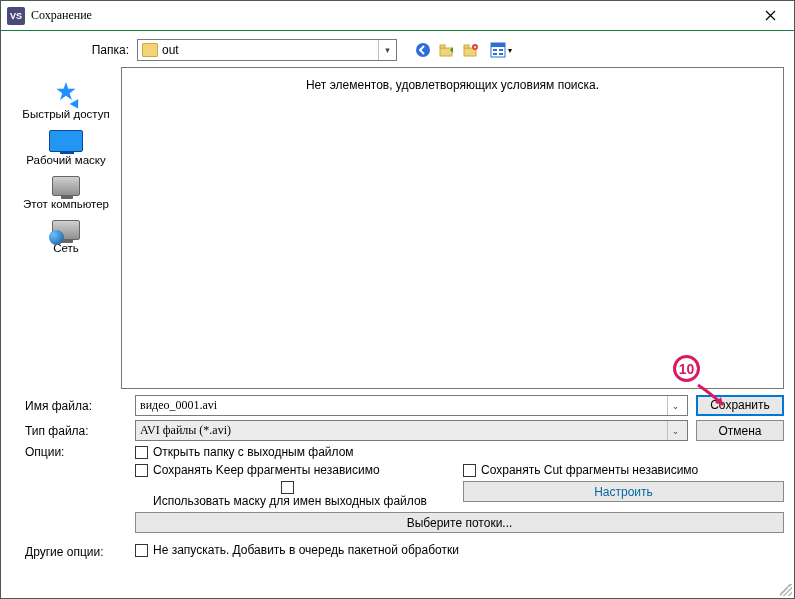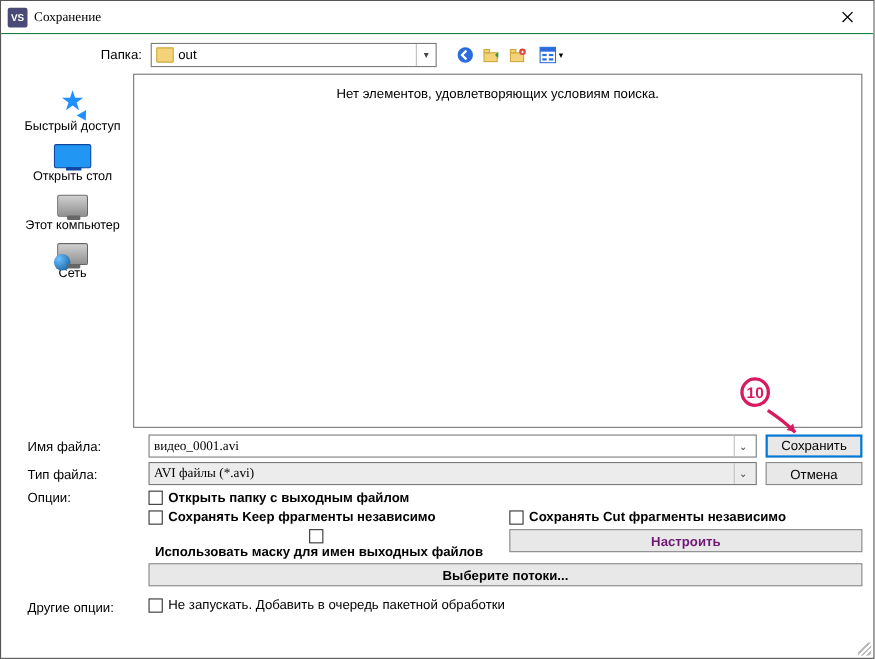--- a/index.html
+++ b/index.html
@@ -119,24 +119,24 @@
     margin-right:5px; background:#fff;
   }
   .wide-btn {
     border:1px solid #8a8a8a;
     background:#e8e8e8;
     font-size:12px;
     display:flex;align-items:center;justify-content:center;
     cursor:pointer;
     height:21px;
   }
-  .disabled { color:#701a75; }
+  .disabled { color:#0369a1; }
   .annotation {
     position:absolute;
-    left:672px; top:342px;
+    left:672px; top:354px;
     width:80px; height:60px;
     pointer-events:none;
   }
   .anno-circle {
     width:27px; height:27px;
     border:3px solid #d81b60;
     border-radius:50%;
     display:flex;align-items:center;justify-content:center;
     color:#d81b60; font-weight:bold; font-size:14px;
     background:#fff;
@@ -223,21 +223,21 @@
 </div>
 
 <div class="mainrow">
   <div class="sidebar">
     <div class="nav-item">
       <div class="ic-star">★</div>
       <div class="nav-label">Быстрый доступ</div>
     </div>
     <div class="nav-item">
       <div class="ic-desktop"></div>
-      <div class="nav-label">Открыть стол</div>
+      <div class="nav-label">Рабочий маску</div>
     </div>
     <div class="nav-item">
       <div class="ic-pc"></div>
       <div class="nav-label">Этот компьютер</div>
     </div>
     <div class="nav-item">
       <div class="ic-net"></div>
       <div class="nav-label">Сеть</div>
     </div>
   </div>
@@ -259,21 +259,21 @@
     <div class="flabel">Тип файла:</div>
     <div class="combo">
       <span class="text">AVI файлы (*.avi)</span>
       <span class="chev">⌄</span>
     </div>
     <div class="btn">Отмена</div>
   </div>
 
   <div class="form-row" style="align-items:flex-start;">
     <div class="flabel">Опции:</div>
-    <div style="flex:1;font-weight:bold;">
+    <div style="flex:1;">
       <div class="cb">
         <div class="box"></div>
         <span>Открыть папку с выходным файлом</span>
       </div>
       <div style="display:flex;">
         <div class="cb" style="width:310px;">
           <div class="box"></div>
           <span>Сохранять Keep фрагменты независимо</span>
         </div>
         <div class="cb">

